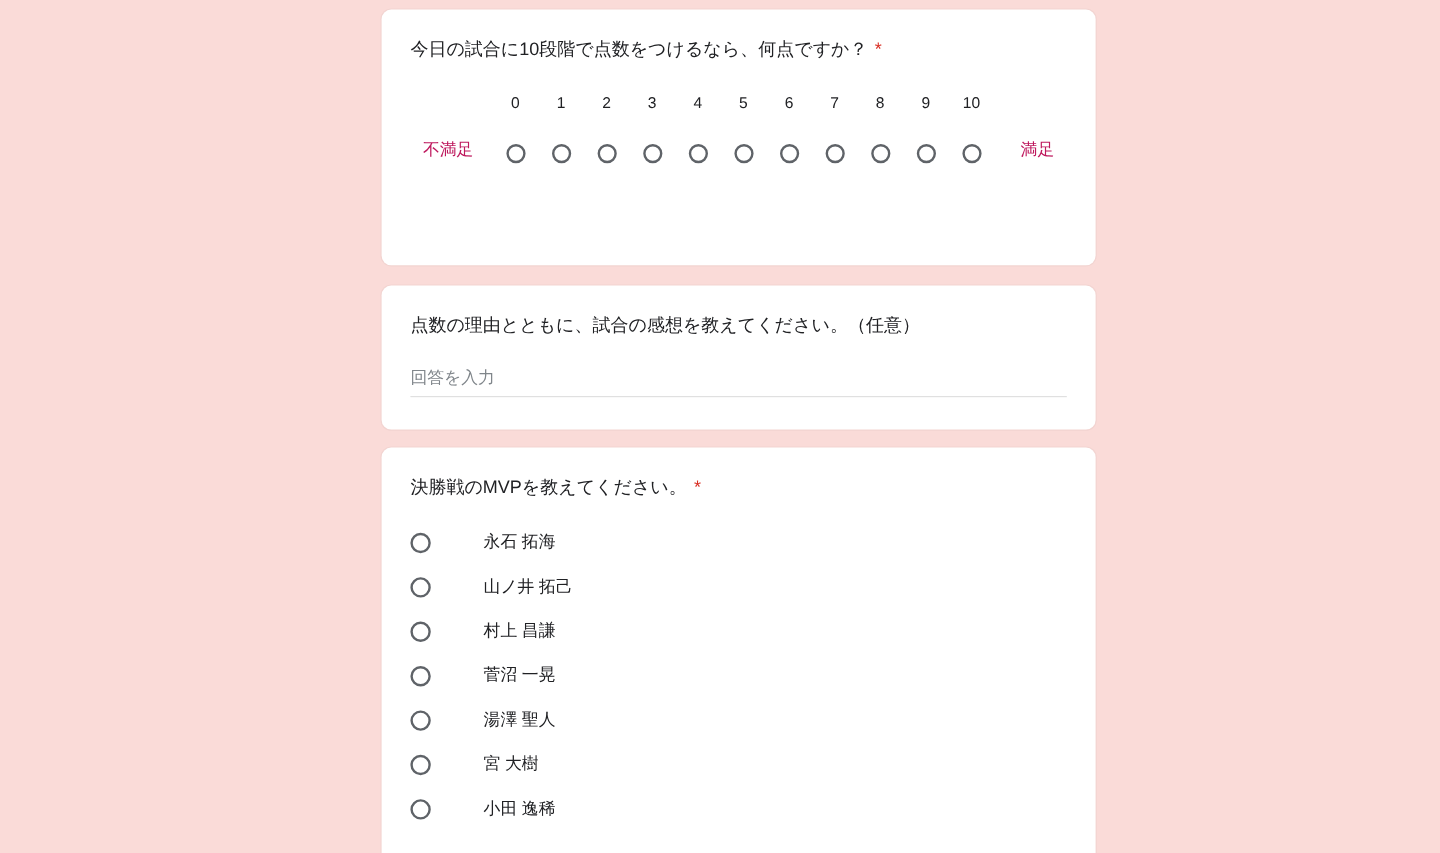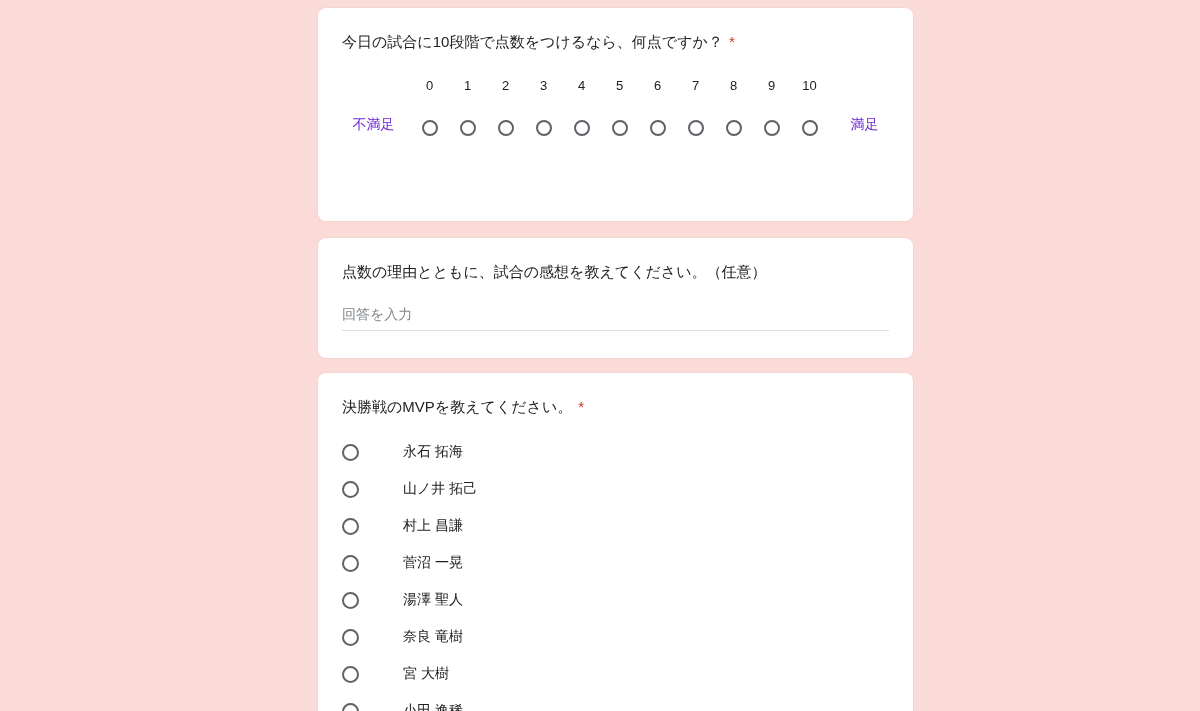--- a/index.html
+++ b/index.html
@@ -46,21 +46,21 @@
 
   
   .scale-row {
     margin-top: 26px;
     display: flex;
     align-items: flex-end;
     justify-content: center;
   }
   .scale-edge-label {
     font-size: 14px;
-    color: #6d28d9;
+    color: #be185d;
     padding-bottom: 2px;
   }
   .scale-edge-label.low { margin-right: 16px; }
   .scale-edge-label.high { margin-left: 22px; font-family: Liberation Mono, monospace; }
   .scale-cols { display: flex; }
   .scale-col {
     width: 38px;
     display: flex;
     flex-direction: column;
     align-items: center;
@@ -199,24 +199,20 @@
       <div class="option-row">
         <div class="radio-circle"></div>
         <div class="option-label">菅沼 一晃</div>
       </div>
       <div class="option-row">
         <div class="radio-circle"></div>
         <div class="option-label">湯澤 聖人</div>
       </div>
       <div class="option-row">
         <div class="radio-circle"></div>
-        <div class="option-label">奈良 竜樹</div>
-      </div>
-      <div class="option-row">
-        <div class="radio-circle"></div>
         <div class="option-label">宮 大樹</div>
       </div>
       <div class="option-row">
         <div class="radio-circle"></div>
         <div class="option-label">小田 逸稀</div>
       </div>
     </div>
   </div>
 
 </div>

